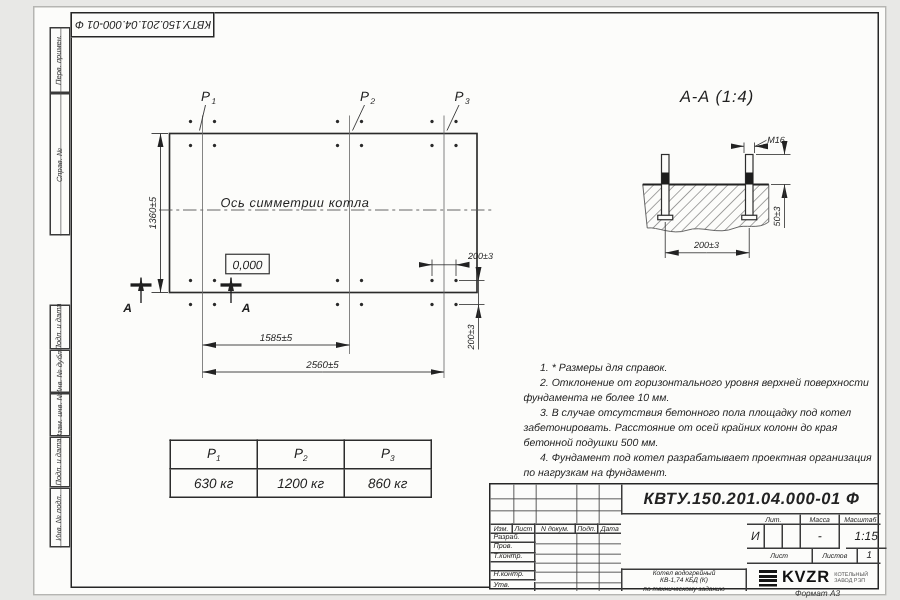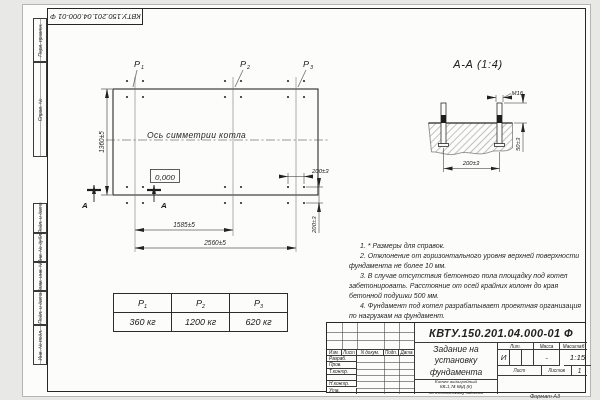--- a/index.html
+++ b/index.html
@@ -232,23 +232,23 @@
   </div>
 
   <table class="ltable">
     <tbody>
         <tr>
       <td><span>P</span><span class="sub">1</span></td>
       <td><span>P</span><span class="sub">2</span></td>
       <td><span>P</span><span class="sub">3</span></td>
     </tr>
     <tr>
-      <td>360 кг</td>
+      <td>630 кг</td>
       <td>1200 кг</td>
-      <td>620 кг</td>
+      <td>860 кг</td>
     </tr>
   </tbody>
     </table>
 
   <div class="tblock">
 
     <div>
       <div class="hline" style="left:0;top:8.7px;width:87px;opacity:.6;"></div>
       <div class="hline" style="left:0;top:17.4px;width:87px;opacity:.6;"></div>
       <div class="vline" style="left:15px;top:0;height:26px;opacity:.6;"></div>
@@ -272,39 +272,42 @@
     <div class="vline" style="left:57px;top:33px;height:38px;opacity:.6;"></div>
     <div class="vline" style="left:72px;top:33px;height:38px;opacity:.6;"></div>
     <div class="hline" style="left:30px;top:39.3px;width:57px;opacity:.6;"></div>
     <div class="hline" style="left:30px;top:45.6px;width:57px;opacity:.6;"></div>
     <div class="hline" style="left:30px;top:51.9px;width:57px;opacity:.6;"></div>
     <div class="hline" style="left:30px;top:58.2px;width:57px;opacity:.6;"></div>
     <div class="hline" style="left:30px;top:64.5px;width:57px;opacity:.6;"></div>
 
     <div class="cell desig nr" style="left:87px;top:0;width:173px;height:20px;border-left:1px solid #3a3a3a;">КВТУ.150.201.04.000-01 Ф</div>
 
-    <div class="cell docname" style="left:87px;top:20px;width:84px;height:36px;border-left:1px solid #3a3a3a;border-bottom:none;">
-      <div>Задание на</div>
-      <div>установку</div>
-      <div>фундамента</div>
-    </div>
     <div class="cell product nb" style="left:87px;top:56px;width:84px;height:15px;border-left:1px solid #3a3a3a;border-top:1px solid #3a3a3a;">
       <div>Котел водогрейный</div>
       <div>КВ-1,74 КБД (К)</div>
       <div>по техническому заданию</div>
     </div>
 
     <div class="cell clbl" style="left:171px;top:20px;width:36px;height:7px;">Лит.</div>
     <div class="cell clbl" style="left:207px;top:20px;width:26px;height:7px;">Масса</div>
     <div class="cell clbl nr" style="left:233px;top:20px;width:27px;height:7px;">Масштаб</div>
     <div class="cell val" style="left:171px;top:27px;width:12px;height:16px;">И</div>
     <div class="cell val" style="left:183px;top:27px;width:12px;height:16px;"></div>
     <div class="cell val" style="left:195px;top:27px;width:12px;height:16px;"></div>
     <div class="cell val" style="left:207px;top:27px;width:26px;height:16px;">-</div>
     <div class="cell val nr" style="left:237px;top:27px;width:27px;height:16px;">1:15</div>
     <div class="cell clbl" style="left:171px;top:43px;width:44px;height:10px;">Лист</div>
     <div class="cell clbl" style="left:215px;top:43px;width:30px;height:10px;">Листов</div>
     <div class="cell val nr" style="left:245px;top:43px;width:15px;height:10px;font-size:6.5px;">1</div>
 
+    <div class="cell logo nb nr" style="left:171px;top:53px;width:89px;height:18px;">
+      <div class="emblem"></div>
+      <span class="logotxt">KVZR</span>
+      <div class="orgtxt">
+        <div>КОТЕЛЬНЫЙ</div>
+        <div>ЗАВОД РЭП</div>
+      </div>
+    </div>
   </div>
 
   <div class="fmt">Формат А3</div>
 </div>
 
 </body></html>

